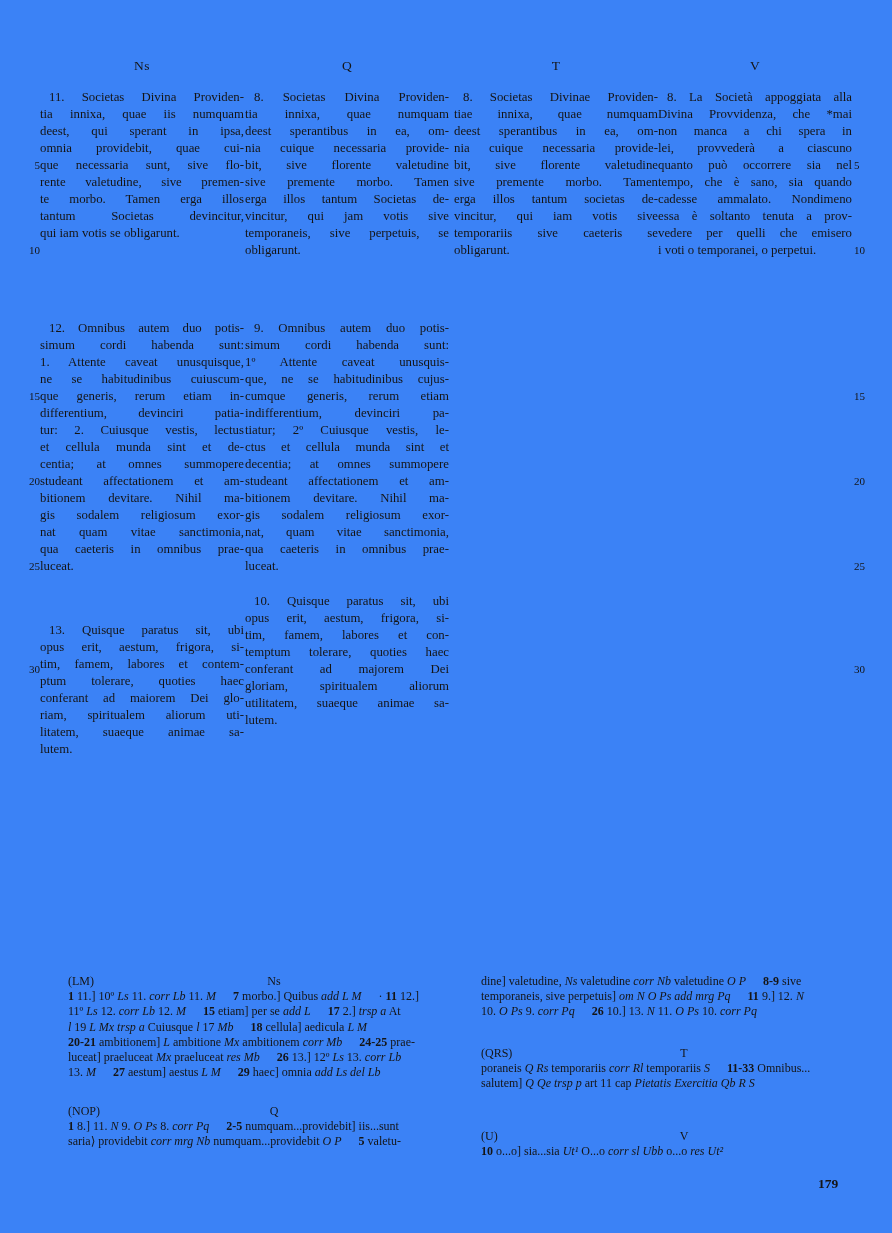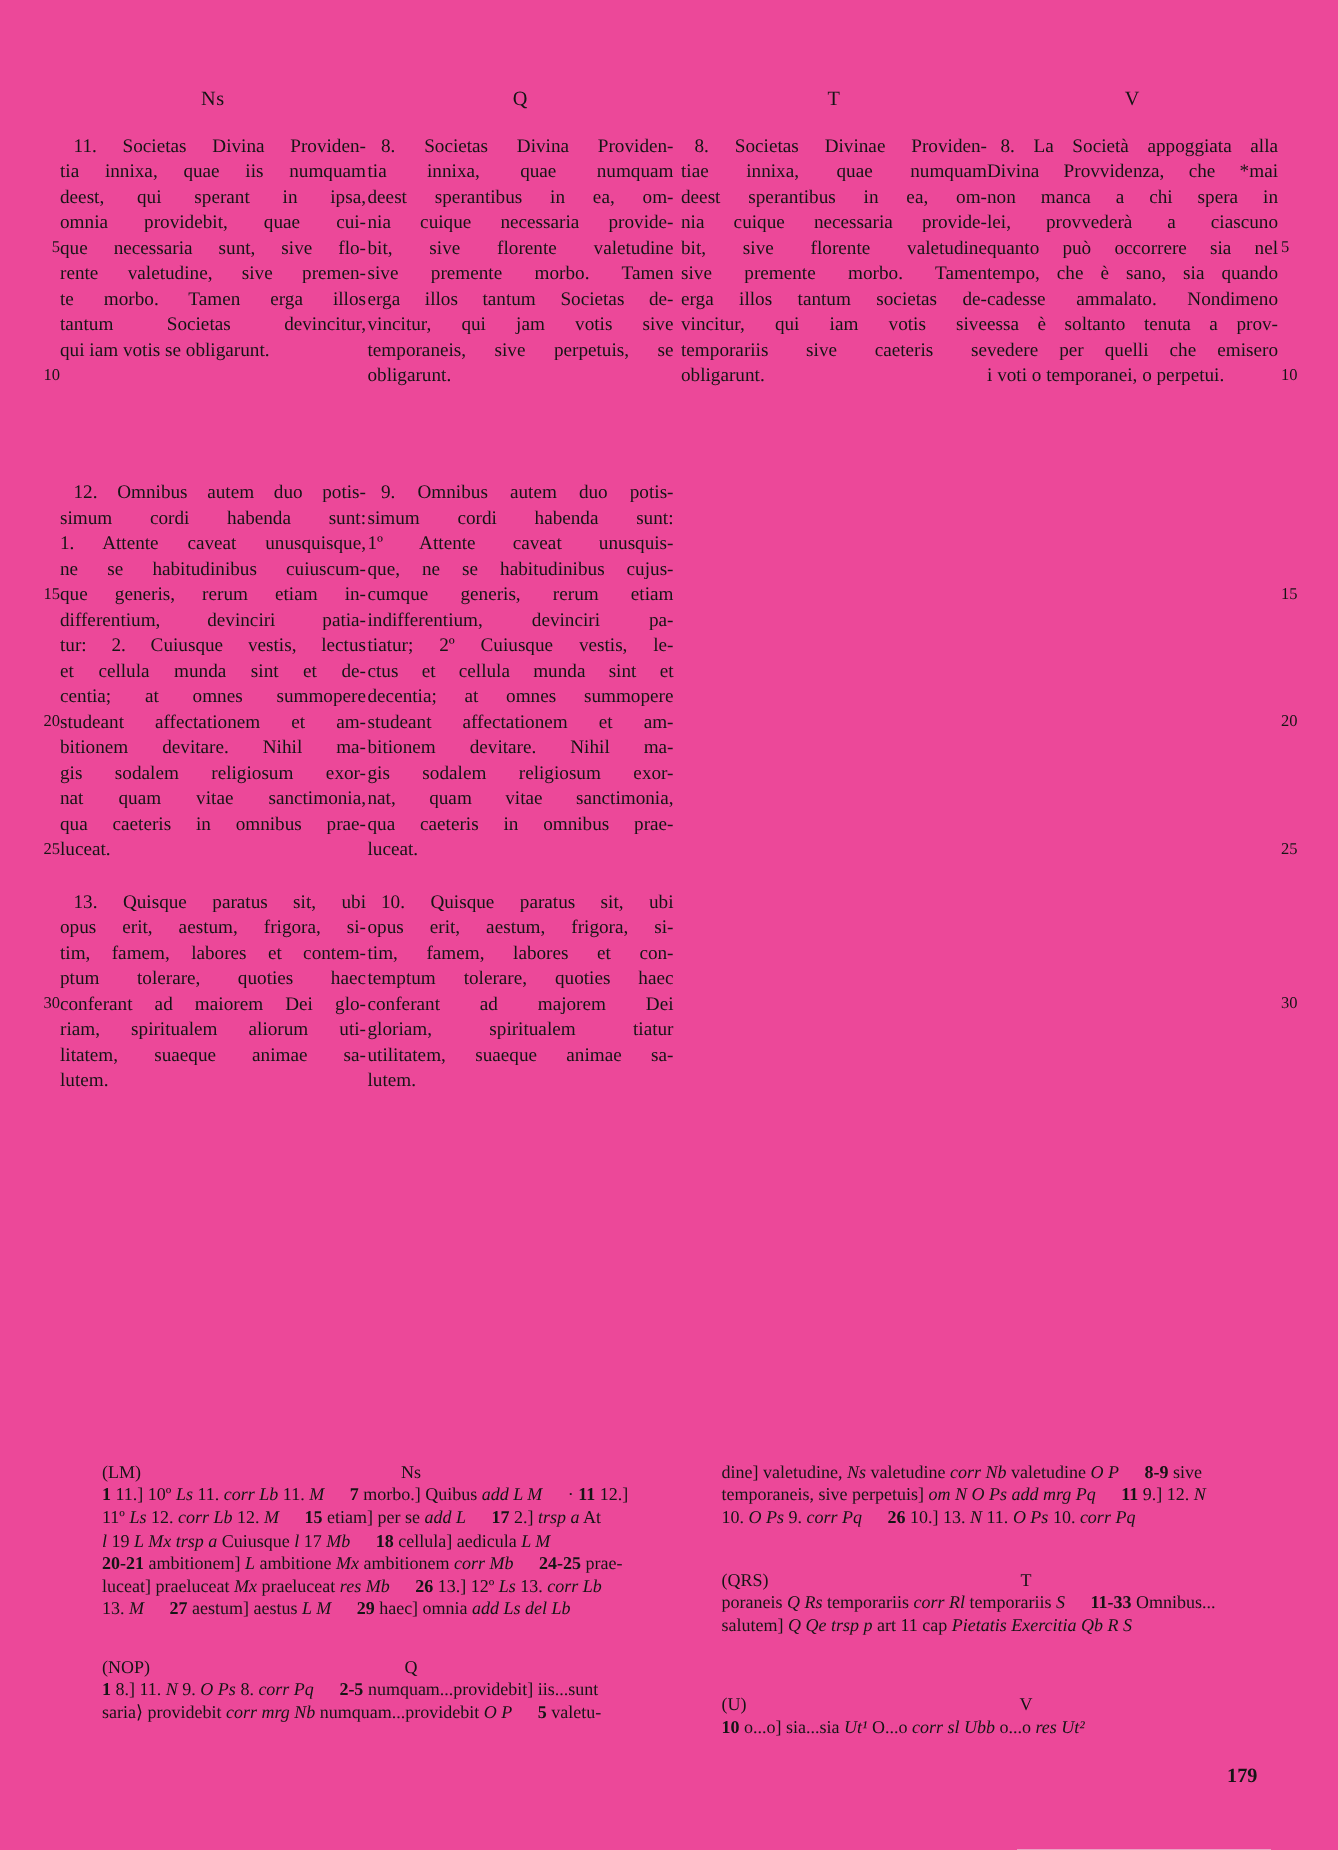--- a/index.html
+++ b/index.html
@@ -1,18 +1,18 @@
 <!DOCTYPE html>
 <html><head>
 <meta charset="utf-8">
 <style>
   html,body{margin:0;padding:0;background:#e8e8e6;}
   .page{
     position:relative;width:892px;height:1233px;margin:0 auto;
-    background:#ec4899;color:#151515;
+    background:#3b82f6;color:#151515;
     font-family:"Liberation Serif","DejaVu Serif",serif;
     overflow:hidden;
   }
   .colhead{
     position:absolute;top:58px;height:17px;text-align:center;
     font-size:13.5px;letter-spacing:.5px;
   }
   .colblock{position:absolute;}
   .tl{height:17px;line-height:17px;font-size:12.8px;white-space:normal;}
   .tl.j{text-align:justify;text-align-last:justify;}
@@ -76,21 +76,21 @@
       <div class="tl j">tur: 2. Cuiusque vestis, lectus</div>
       <div class="tl j">et cellula munda sint et de-</div>
       <div class="tl j">centia; at omnes summopere</div>
       <div class="tl j">studeant affectationem et am-</div>
       <div class="tl j">bitionem devitare. Nihil ma-</div>
       <div class="tl j">gis sodalem religiosum exor-</div>
       <div class="tl j">nat quam vitae sanctimonia,</div>
       <div class="tl j">qua caeteris in omnibus prae-</div>
       <div class="tl">luceat.</div>
     </div>
-  <div class="colblock" style="left:40px;top:593px;width:204px">
+  <div class="colblock" style="left:40px;top:622px;width:204px">
       <div class="tl ind j">13. Quisque paratus sit, ubi</div>
       <div class="tl j">opus erit, aestum, frigora, si-</div>
       <div class="tl j">tim, famem, labores et contem-</div>
       <div class="tl j">ptum tolerare, quoties haec</div>
       <div class="tl j">conferant ad maiorem Dei glo-</div>
       <div class="tl j">riam, spiritualem aliorum uti-</div>
       <div class="tl j">litatem, suaeque animae sa-</div>
       <div class="tl">lutem.</div>
     </div>
 
@@ -122,21 +122,21 @@
       <div class="tl j">nat, quam vitae sanctimonia,</div>
       <div class="tl j">qua caeteris in omnibus prae-</div>
       <div class="tl">luceat.</div>
     </div>
   <div class="colblock" style="left:245px;top:593px;width:204px">
       <div class="tl ind j">10. Quisque paratus sit, ubi</div>
       <div class="tl j">opus erit, aestum, frigora, si-</div>
       <div class="tl j">tim, famem, labores et con-</div>
       <div class="tl j">temptum tolerare, quoties haec</div>
       <div class="tl j">conferant ad majorem Dei</div>
-      <div class="tl j">gloriam, spiritualem tiatur</div>
+      <div class="tl j">gloriam, spiritualem aliorum</div>
       <div class="tl j">utilitatem, suaeque animae sa-</div>
       <div class="tl">lutem.</div>
     </div>
 
   <div class="colblock" style="left:454px;top:89px;width:204px">
       <div class="tl ind j">8. Societas Divinae Providen-</div>
       <div class="tl j">tiae innixa, quae numquam</div>
       <div class="tl j">deest sperantibus in ea, om-</div>
       <div class="tl j">nia cuique necessaria provide-</div>
       <div class="tl j">bit, sive florente valetudine</div>

